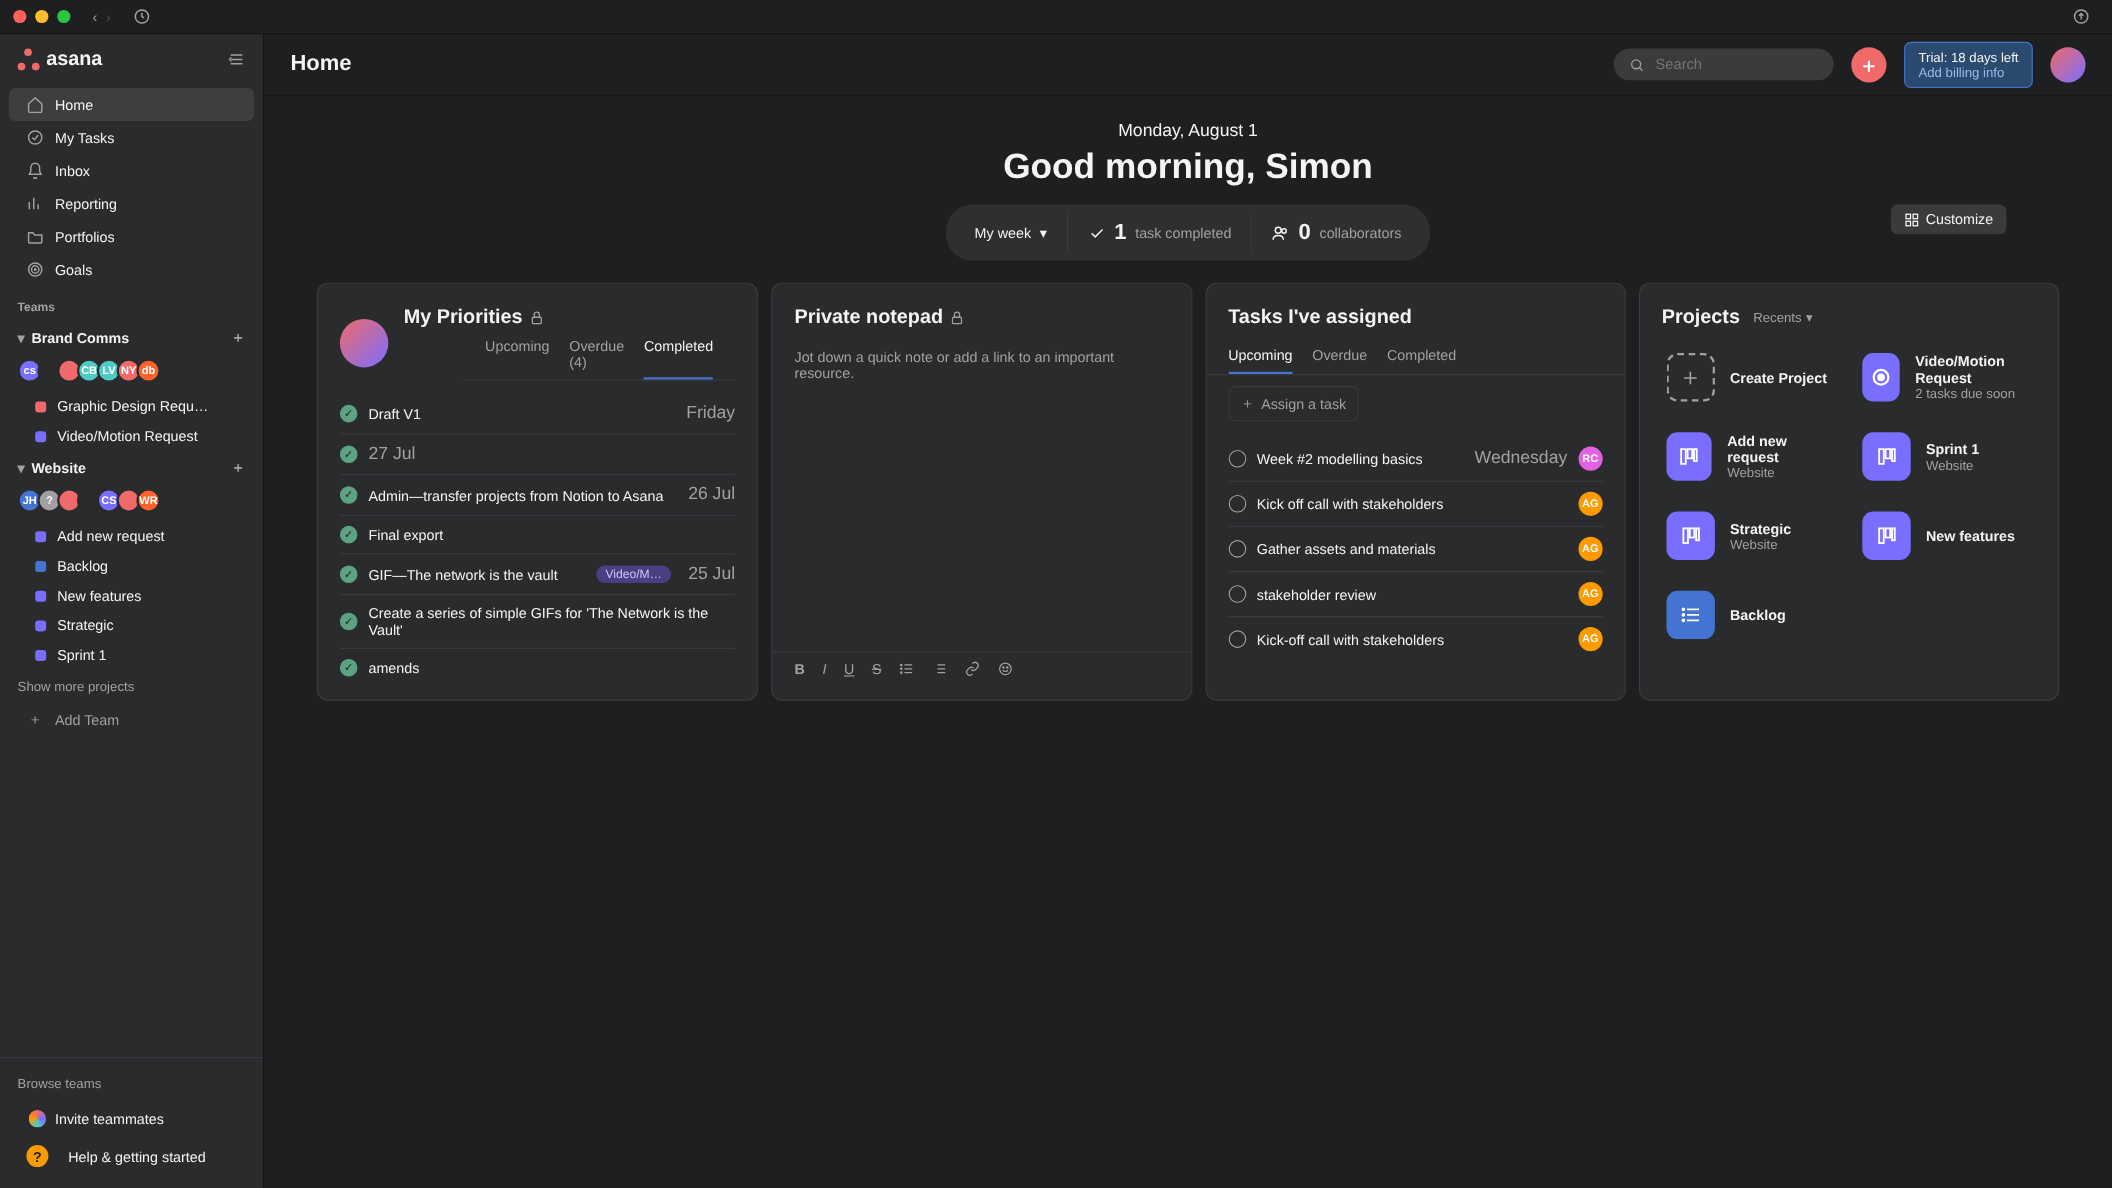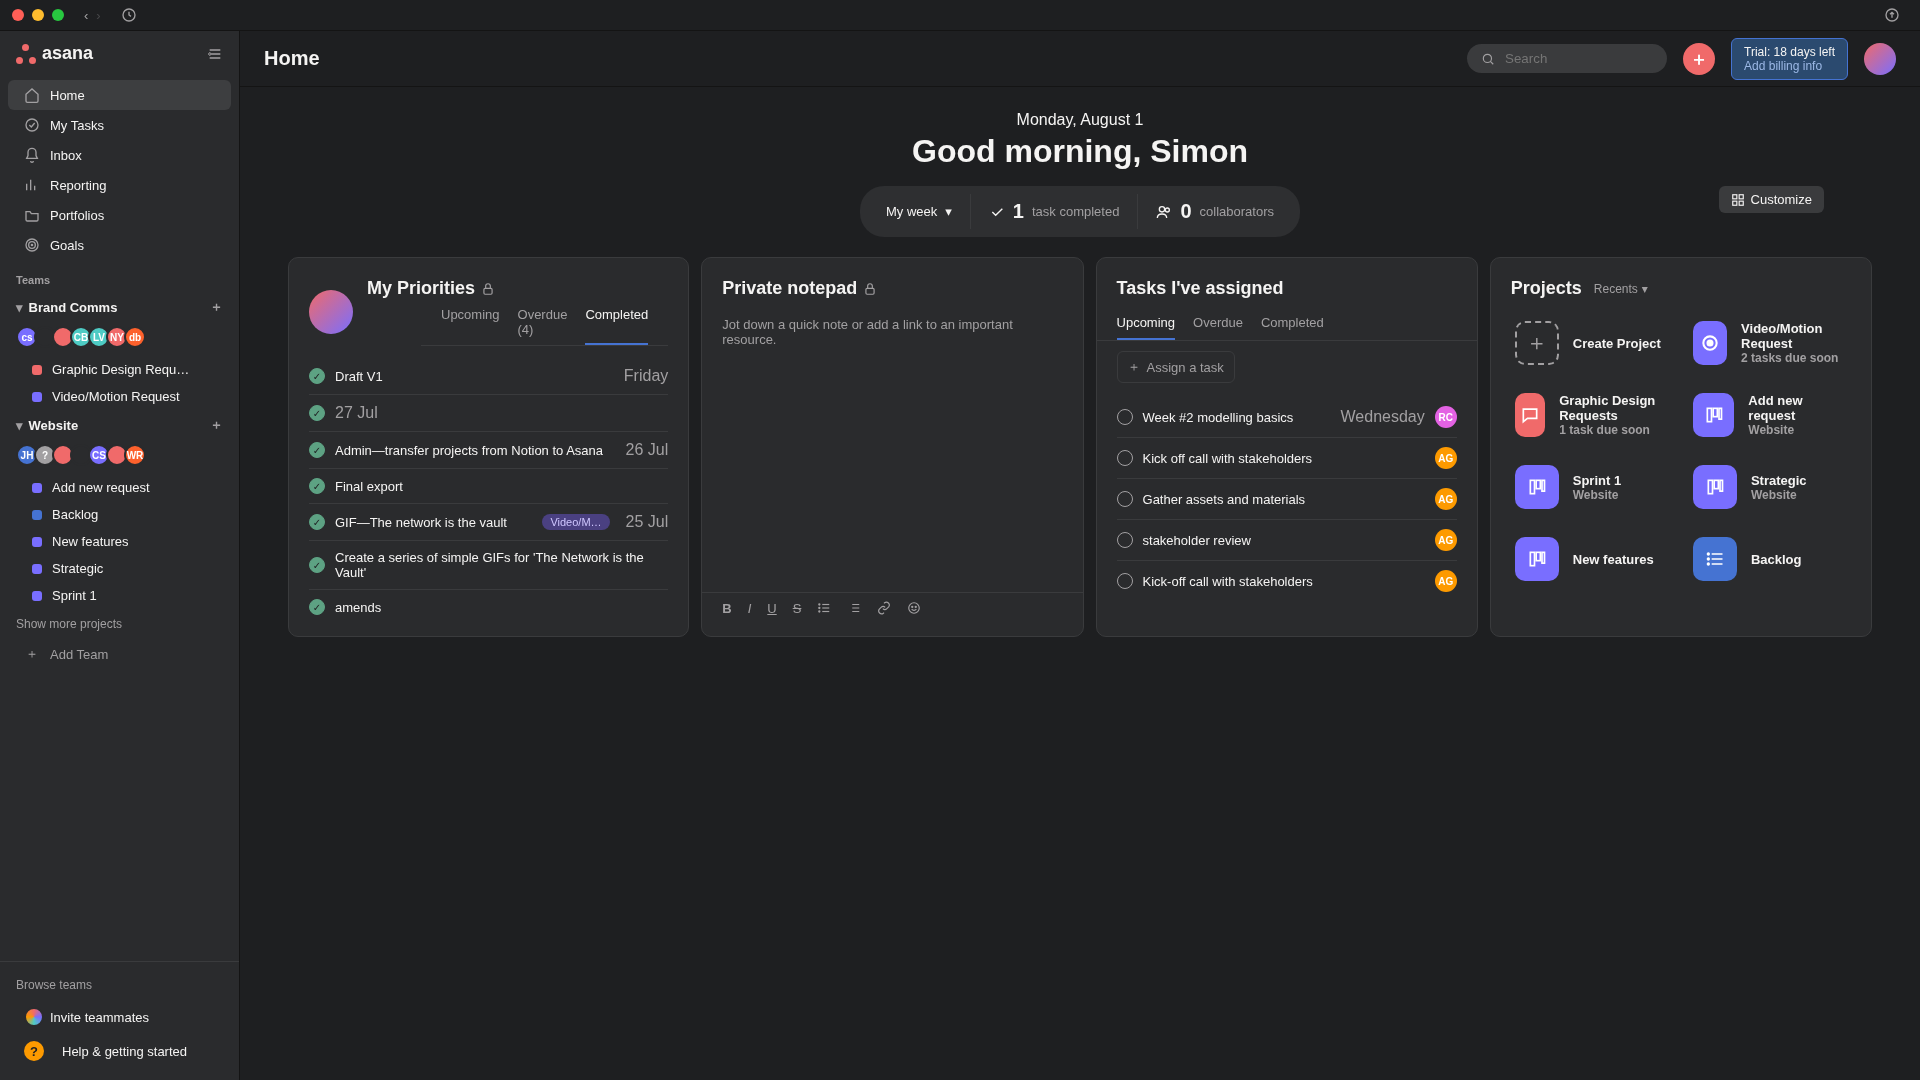--- a/index.html
+++ b/index.html
@@ -113,21 +113,21 @@
   .assignee{ width:22px; height:22px; border-radius:50%; display:inline-flex; align-items:center;justify-content:center;font-size:10px;font-weight:600;color:white;}
 
   .proj-header{ display:flex; align-items:center; gap:12px; padding:0 20px 12px;}
   .recents{ color:var(--text-dim); font-size:12px; display:flex; align-items:center; gap:4px;}
   .proj-grid{ display:grid; grid-template-columns:1fr 1fr; gap:8px 16px; padding:0 20px;}
   .proj-card{ display:flex; align-items:center; gap:14px; padding:10px 4px; border-radius:8px; cursor:pointer;}
   .proj-icon{ width:44px; height:44px; border-radius:10px; display:flex; align-items:center;justify-content:center; color:white; font-size:18px;}
   .proj-icon.dashed{ border:2px dashed var(--text-dim); color:var(--text-dim); background:transparent;}
   .proj-meta{ display:flex; flex-direction:column;}
   .proj-name{ font-weight:600;}
-  .proj-sub{ color:var(--text-dim); font-size:12px;font-weight:bold;}
+  .proj-sub{ color:var(--text-dim); font-size:12px;}
 
   svg{ display:block;}
 </style>
 </head>
 <body>
 
 <div class="window-top">
   <div class="traffic">
     <span class="dot red"></span>
     <span class="dot yellow"></span>
@@ -555,31 +555,20 @@
                     <circle cx="12" cy="12" r="8"></circle>
                     <circle cx="12" cy="12" r="3" fill="currentColor"></circle>
                   </svg>
                 </div>
                 <div class="proj-meta">
                   <span class="proj-name">Video/Motion Request</span>
                   <span class="proj-sub">2 tasks due soon</span>
                 </div>
               </div>
               <div class="proj-card">
-                <div class="proj-icon " style="background:#f06a6a">
-                  <svg width="20" height="20" viewBox="0 0 24 24" fill="none" stroke="currentColor" stroke-width="2">
-                    <path d="M4 5h16v11H9l-5 4z"></path>
-                  </svg>
-                </div>
-                <div class="proj-meta">
-                  <span class="proj-name">Graphic Design Requests</span>
-                  <span class="proj-sub">1 task due soon</span>
-                </div>
-              </div>
-              <div class="proj-card">
                 <div class="proj-icon " style="background:#796eff">
                   <svg width="20" height="20" viewBox="0 0 24 24" fill="none" stroke="currentColor" stroke-width="2">
                     <rect x="4" y="4" width="5" height="16"></rect>
                     <rect x="11" y="4" width="5" height="10"></rect>
                     <rect x="18" y="4" width="3" height="13"></rect>
                   </svg>
                 </div>
                 <div class="proj-meta">
                   <span class="proj-name">Add new request</span>
                   <span class="proj-sub">Website</span>

